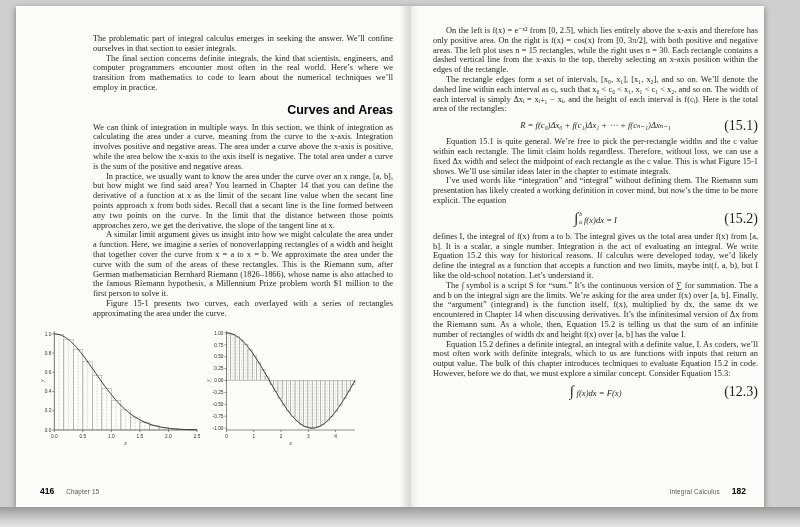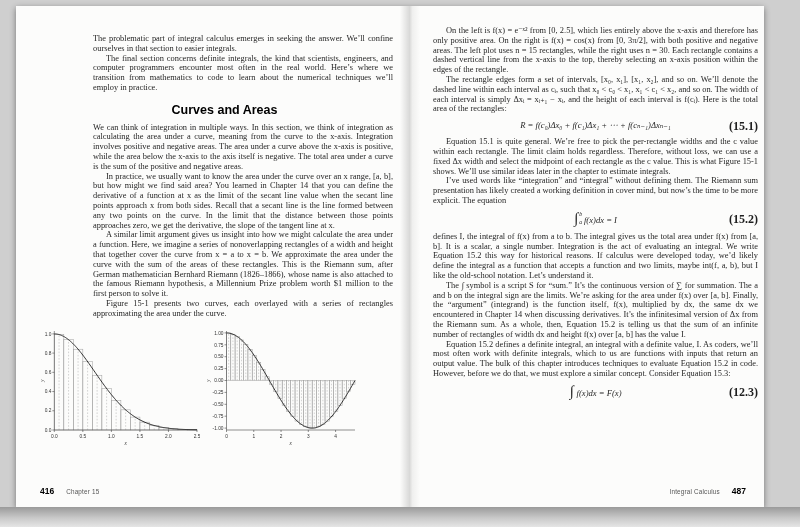--- a/index.html
+++ b/index.html
@@ -13,34 +13,34 @@
   .spine{position:absolute;left:384px;top:0;width:20px;height:100%;pointer-events:none;
          background:linear-gradient(to right,rgba(0,0,0,0) 0%,rgba(0,0,0,0.14) 48%,rgba(0,0,0,0.05) 62%,rgba(0,0,0,0) 100%);}
   .bottom-shade{position:absolute;left:0;top:507px;width:800px;height:20px;
          background:linear-gradient(to bottom,#9a9a9a 0%,#c9c9c9 55%,#e5e5e5 100%);}
   .textcol{color:#1f1f1f;font-size:8.4px;line-height:9.8px;text-align:justify;}
   .page-left .textcol{margin:28px 0 0 77px;width:300px;}
   .page-right .textcol{margin:20px 0 0 29px;width:325px;}
   p{margin:0;}
   .indent{text-indent:13px;}
   h2{font-family:"Liberation Sans","DejaVu Sans",sans-serif;font-size:12.5px;font-weight:bold;
-     color:#000;margin:13px 0 7px -37px;text-align:center;}
+     color:#000;margin:13px 0 7px -37px;text-align:right;}
   .figure{display:flex;gap:6px;margin:8px 0 0 -53px;align-items:flex-start;}
   .caption{font-family:"Liberation Sans","DejaVu Sans",sans-serif;font-style:italic;
            font-size:7.3px;line-height:9px;color:#333;margin:6px 0 0 -53px;text-align:left;}
   .footer{position:absolute;bottom:9px;font-family:"Liberation Sans","DejaVu Sans",sans-serif;}
   .footer-left{left:24px;}
   .footer-right{right:18px;}
   .pagenum{font-size:8.5px;font-weight:bold;color:#000;}
   .foottext{font-size:6.3px;color:#555;letter-spacing:0.2px;margin:0 0 0 12px;}
   .footer-right .foottext{margin:0 12px 0 0;}
   .eqrow{position:relative;text-align:center;margin:5px 0;line-height:12px;}
   .eqbody{font-style:italic;font-size:8.6px;color:#1f1f1f;}
   .eqlabel{position:absolute;right:0;top:50%;transform:translateY(-50%);
-           font-style:normal;font-size:12px;color:#1f1f1f;font-weight:bold;}
+           font-style:normal;font-size:14px;color:#1f1f1f;}
   .intwrap{display:inline-flex;align-items:center;margin-right:2px;}
   .intsign{font-size:15px;font-style:normal;line-height:15px;}
   .limcol{display:inline-flex;flex-direction:column;justify-content:space-between;
           height:14px;font-size:5.6px;line-height:6px;font-style:italic;margin-left:1px;}
   svg text{user-select:none;}
 </style>
 </head>
 <body>
 
 <div class="stage">
@@ -247,20 +247,20 @@
                 <span class="intsign">∫</span>
                 <span class="limcol">
                   <span></span>
                   <span></span>
                 </span>
               </span><span>f(x)dx = F(x)</span></span>
           <span class="eqlabel">(12.3)</span>
         </div>
       </div>
       <div class="footer footer-right">
-        <span class="foottext">Integral Calculus</span><span class="pagenum">487</span>
+        <span class="foottext">Integral Calculus</span><span class="pagenum">182</span>
       </div>
     </div>
 
     <div class="spine"></div>
   </div>
   <div class="bottom-shade"></div>
 </div>
 
 </body></html>

